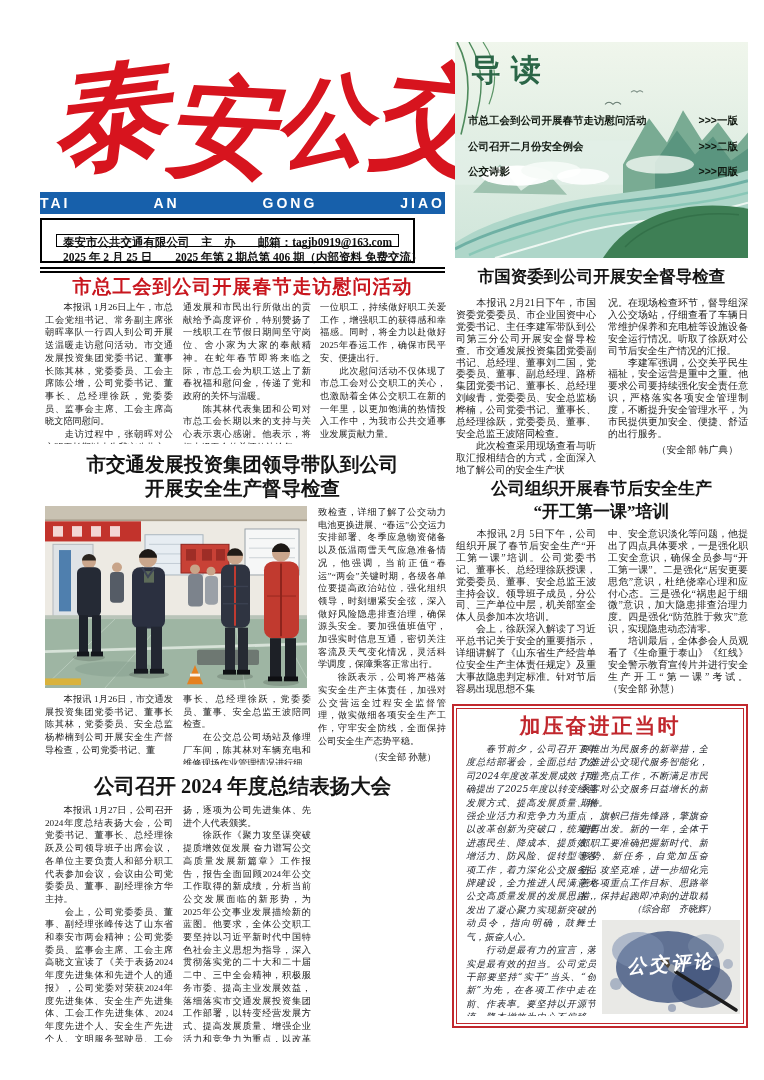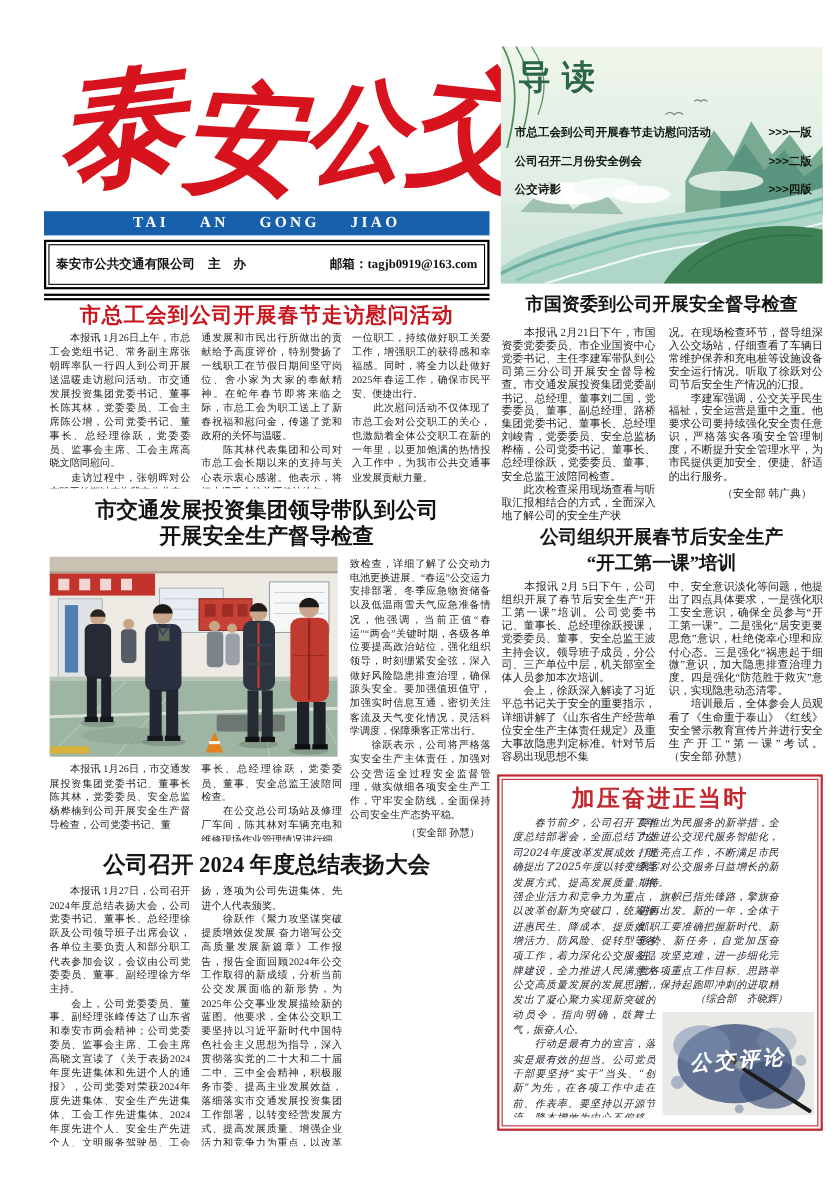--- a/index.html
+++ b/index.html
@@ -18,25 +18,25 @@
   .brand{ left:40px; top:48px; width:405px; height:142px; display:flex;
           justify-content:space-between; align-items:center; padding:0 10px; }
   .bc{ font-family:"DejaVu Serif",serif; font-style:italic; font-weight:bold;
        color:var(--brand-red); font-size:108px; line-height:1; }
   .bc0{ transform:rotate(-7deg) translateY(-4px); font-size:116px; }
   .bc1{ transform:rotate(3deg) translateY(8px); }
   .bc2{ transform:rotate(-5deg) translateY(2px); font-size:98px; }
   .bc3{ transform:rotate(6deg) translateY(-2px); font-size:116px; }
 
   .pybar{ left:40px; top:192px; width:405px; height:22px; background:var(--bar-blue);
-          display:flex; justify-content:center; align-items:center;
-          color:#fff; font-family:Liberation Serif, serif;
+          display:flex; justify-content:space-between; align-items:center;
+          color:#fff; font-family:Liberation Sans, sans-serif;
           font-weight:bold; font-size:14px; letter-spacing:3px;gap:28px; }
 
-  .pubbox{ left:40px; top:218px; width:405px; height:45px; border:2px solid #000; padding:2px; }
+  .pubbox{ left:40px; top:218px; width:375px; height:45px; border:2px solid #000; padding:14px; }
   .pubbox-inner{ border:1px solid #000; width:100%; height:100%; display:flex;
                  flex-direction:column; justify-content:space-evenly; padding:0 6px;
                  font-size:11.5px; font-weight:bold; color:#111; }
   .pubrow{ display:flex; justify-content:space-between; white-space:nowrap; }
 
   .dblrule{ left:40px; top:267px; width:405px; height:6px;
             border-top:2px solid #000; border-bottom:2px solid #000; }
 
   
   .guide{ left:455px; top:42px; width:293px; height:216px; overflow:hidden; }
@@ -118,20 +118,24 @@
     <span>AN</span>
     <span>GONG</span>
     <span>JIAO</span>
   </div>
 
   <div class="abs pubbox">
     <div class="pubbox-inner">
       <div class="pubrow">
         <span>泰安市公共交通有限公司　主　办</span>
         <span>邮箱：tagjb0919@163.com</span>
+      </div>
+      <div class="pubrow">
+        <span>2025 年 2 月 25 日　　2025 年第 2 期</span>
+        <span>总第 406 期（内部资料 免费交流）</span>
       </div>
     </div>
   </div>
   <div class="abs dblrule"></div>
 
   <div class="abs guide">
     <svg viewBox="0 0 293 215" preserveAspectRatio="none">
       <defs>
         <linearGradient id="sky" x1="0" y1="0" x2="0" y2="1">
           <stop offset="0" stop-color="#f0f6ec"></stop>

